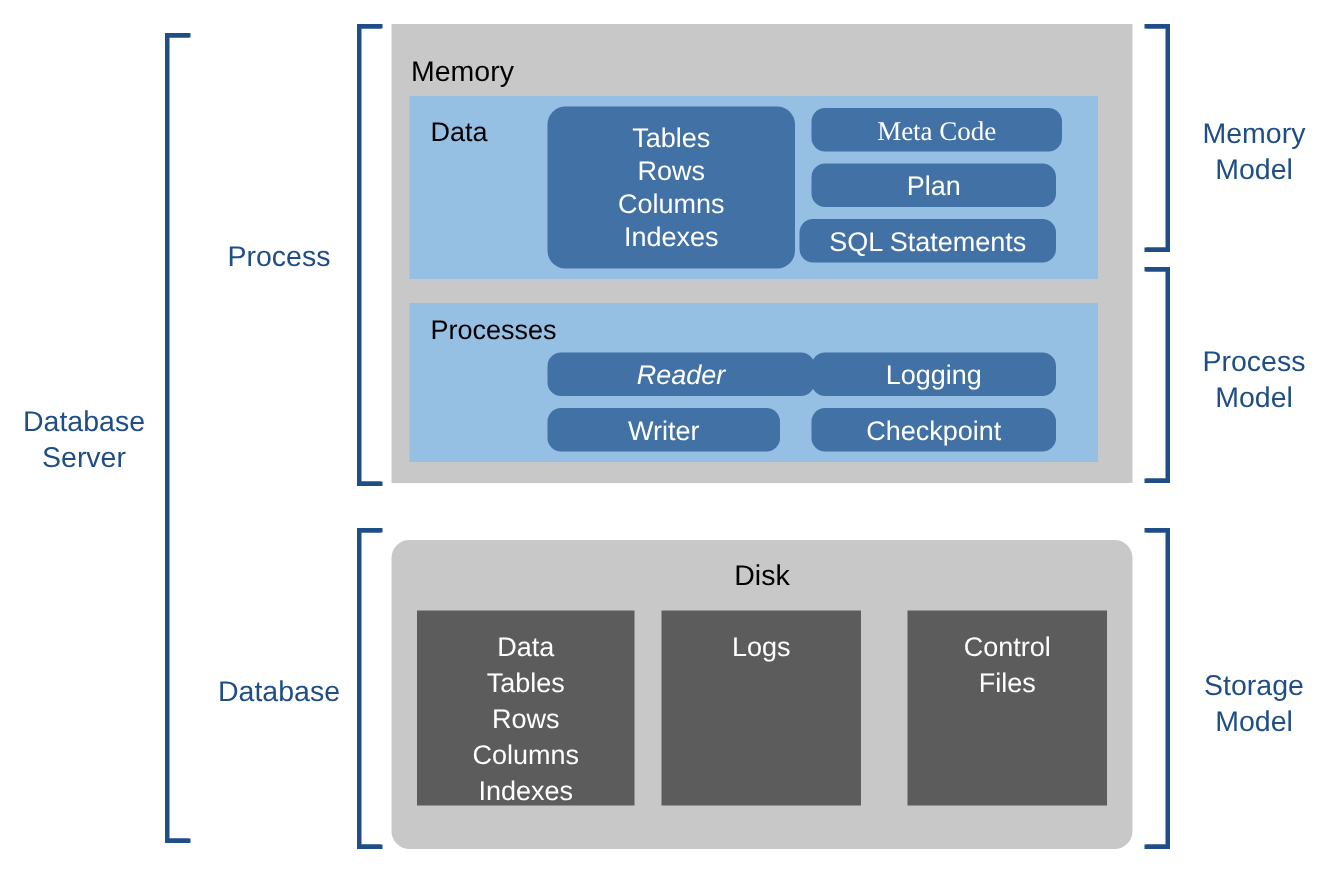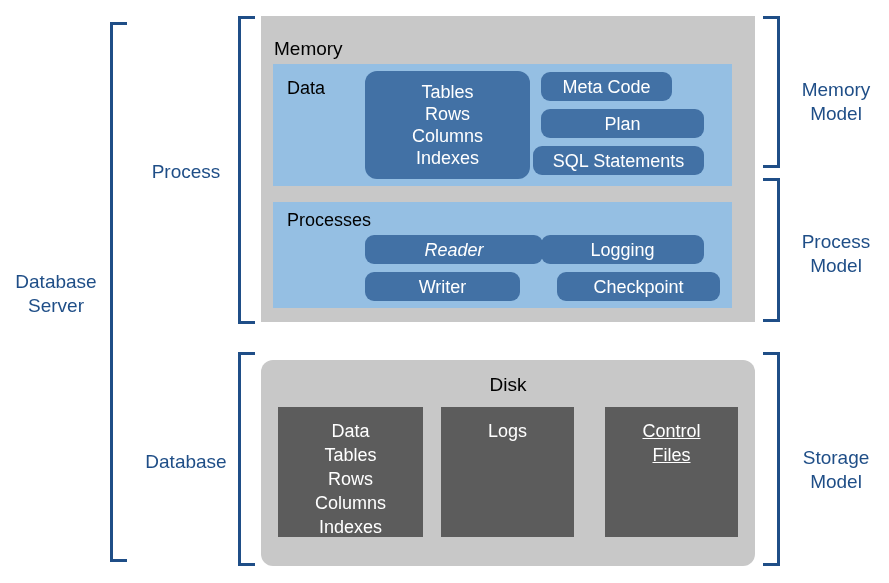--- a/index.html
+++ b/index.html
@@ -167,50 +167,50 @@
 
     <div class="blue-panel" style="left:12px; top:48px; width:459px; height:122px;">
 
       <div class="inner-label" style="left:14px; top:14px;">Data</div>
 
       <div class="blue-chip" style="left:92px; top:7px; width:165px; height:108px; border-radius:12px;">Tables
 Rows
 Columns
 Indexes</div>
 
-      <div class="blue-chip" style="left:268px; top:8px; width:131px; height:29px;">Meta Code</div>
+      <div class="blue-chip" style="left:268px; top:8px; width:167px; height:29px;font-family:Liberation Serif, serif;">Meta Code</div>
 
       <div class="blue-chip" style="left:268px; top:45px; width:163px; height:29px;">Plan</div>
 
       <div class="blue-chip" style="left:260px; top:82px; width:171px; height:29px;">SQL Statements</div>
     </div>
 
     <div class="blue-panel" style="left:12px; top:186px; width:459px; height:106px;">
 
       <div class="inner-label" style="left:14px; top:8px;">Processes</div>
 
       <div class="blue-chip" style="left:92px; top:33px; width:178px; height:29px;font-style:italic;">Reader</div>
 
       <div class="blue-chip" style="left:268px; top:33px; width:163px; height:29px;">Logging</div>
 
       <div class="blue-chip" style="left:92px; top:70px; width:155px; height:29px;">Writer</div>
 
-      <div class="blue-chip" style="left:284px; top:70px; width:163px; height:29px;">Checkpoint</div>
+      <div class="blue-chip" style="left:268px; top:70px; width:163px; height:29px;">Checkpoint</div>
     </div>
   </div>
 
   <div class="gray-box rounded" style="left:261px; top:360px; width:494px; height:206px;">
 
     <div class="panel-title centered" style="top:14px;">Disk</div>
 
     <div class="dark-box" style="left:17px; top:47px; width:145px; height:130px;">Data
 Tables
 Rows
 Columns
 Indexes</div>
 
     <div class="dark-box" style="left:180px; top:47px; width:133px; height:130px;">Logs</div>
 
-    <div class="dark-box" style="left:344px; top:47px; width:133px; height:130px;text-decoration:underline;">Control
+    <div class="dark-box" style="left:344px; top:47px; width:133px; height:130px;">Control
 Files</div>
   </div>
 
 </div>
 
 </body></html>

